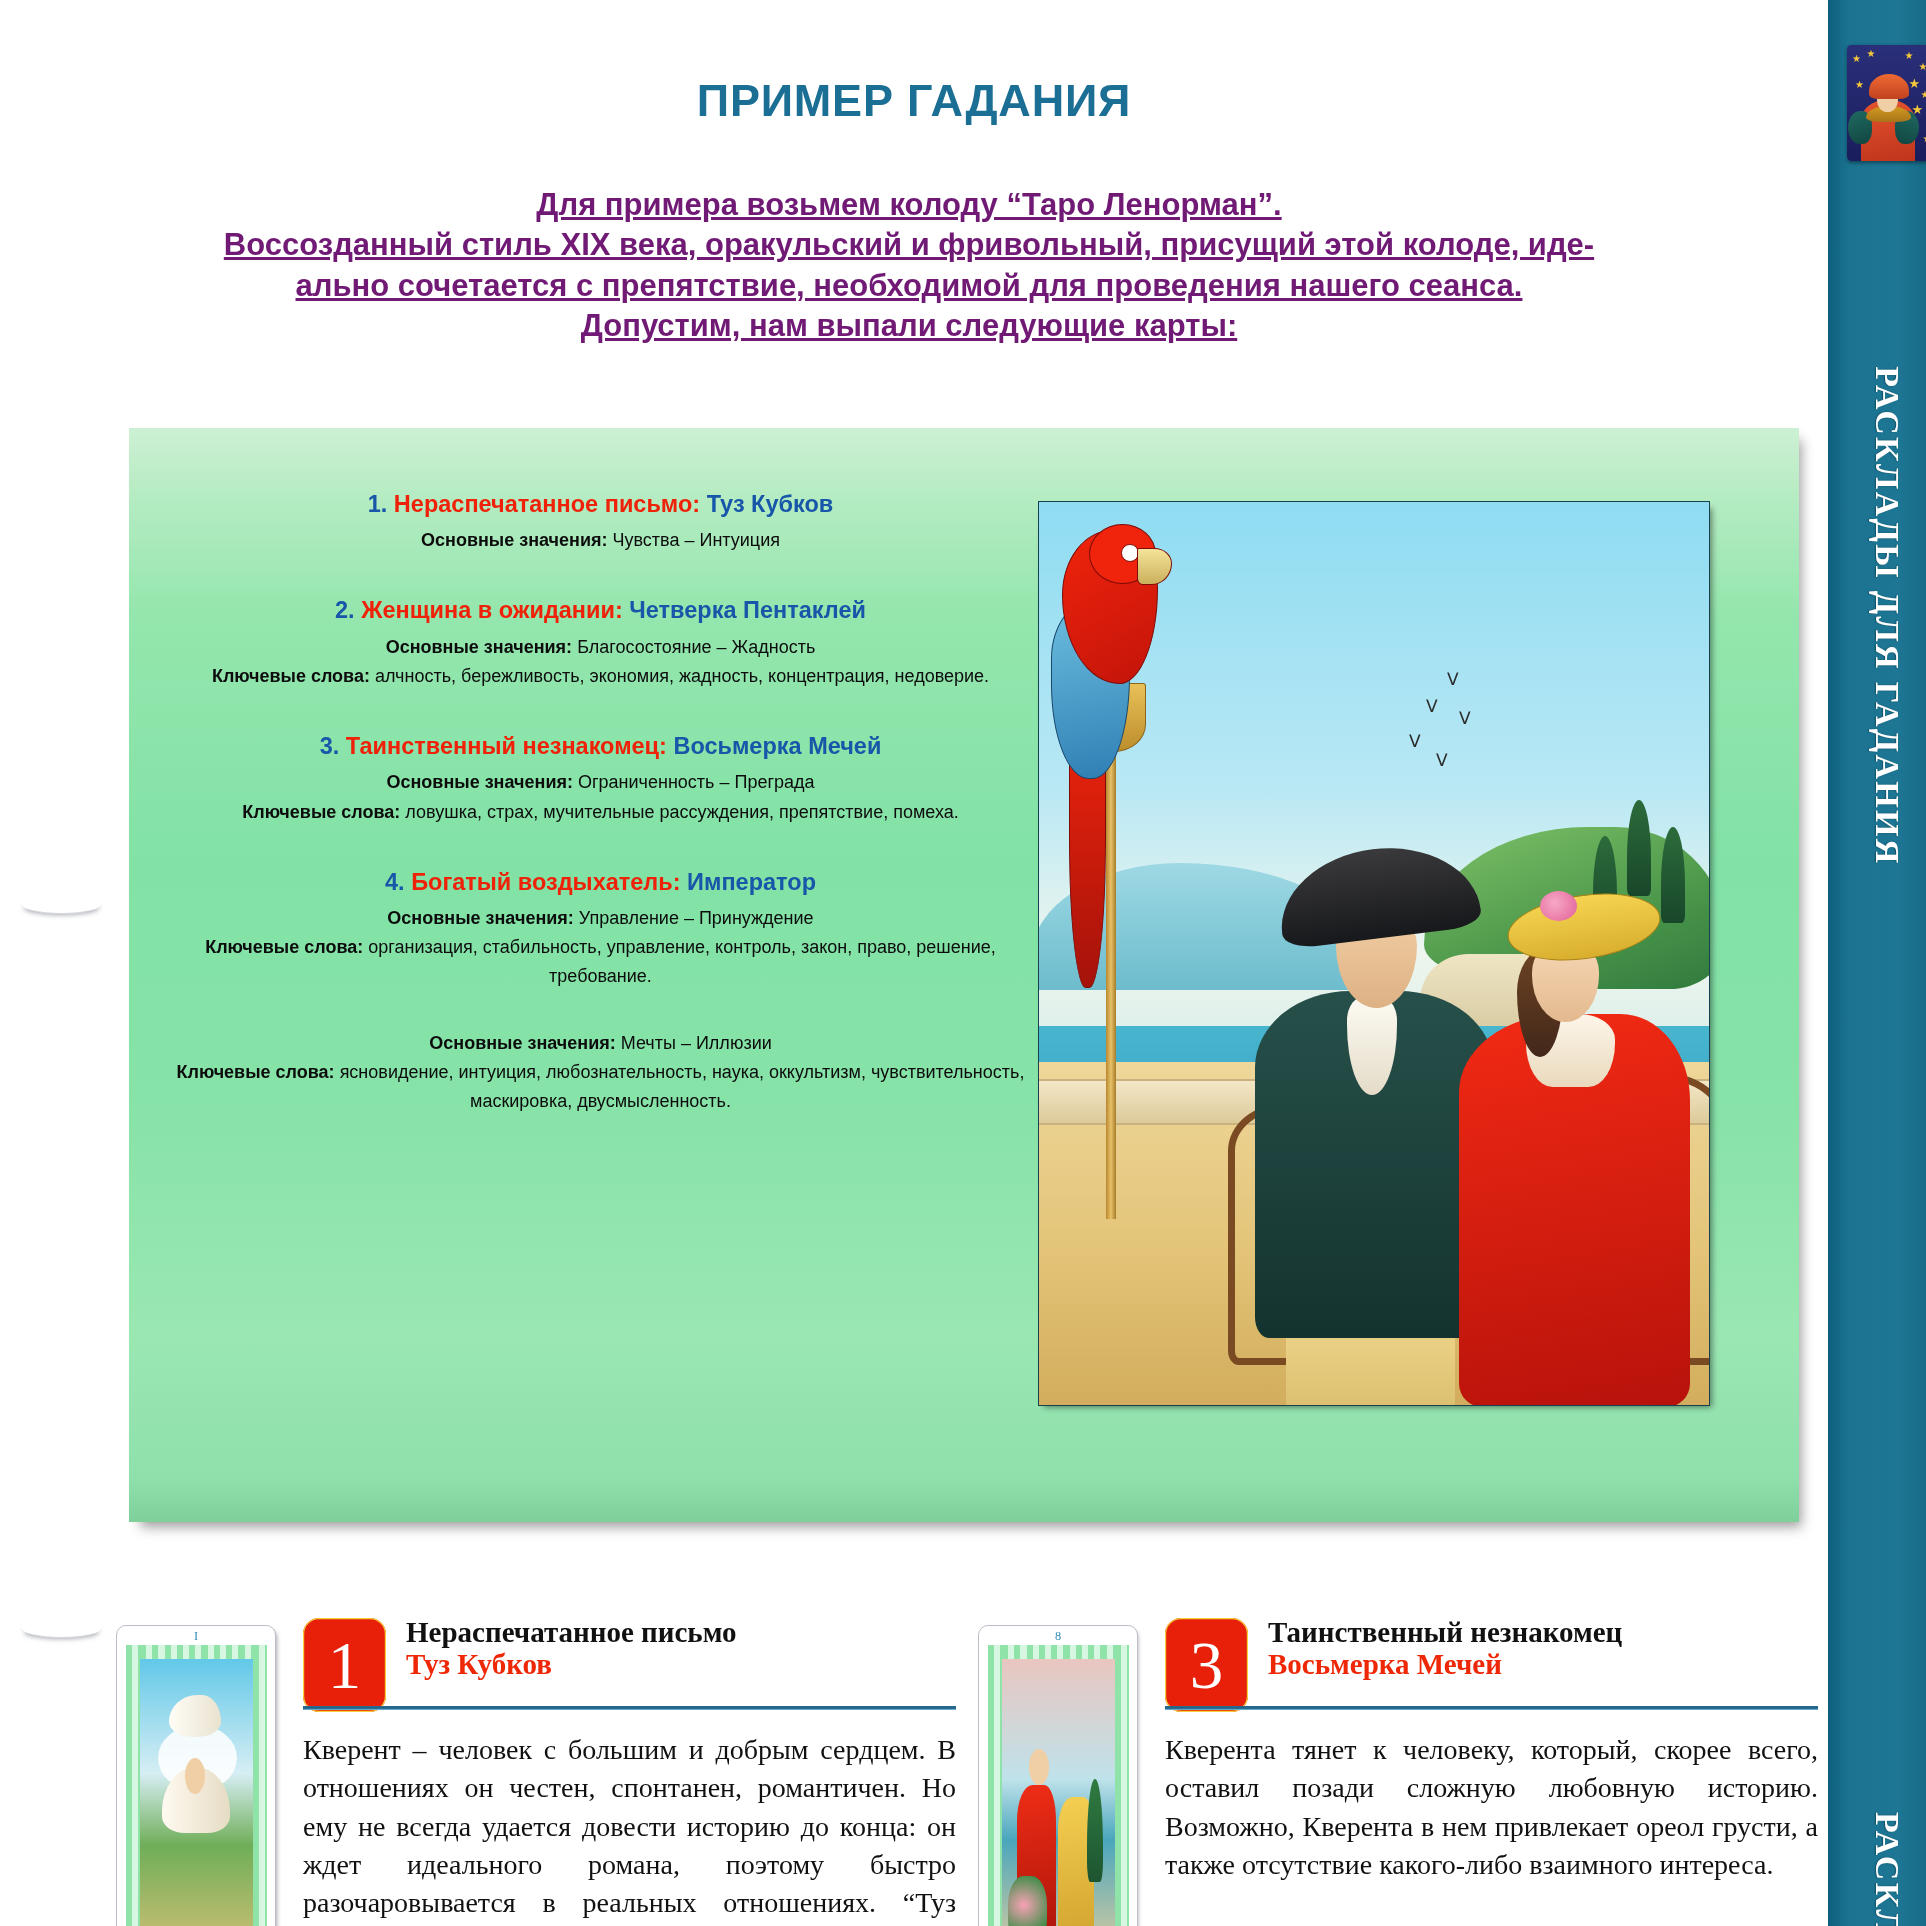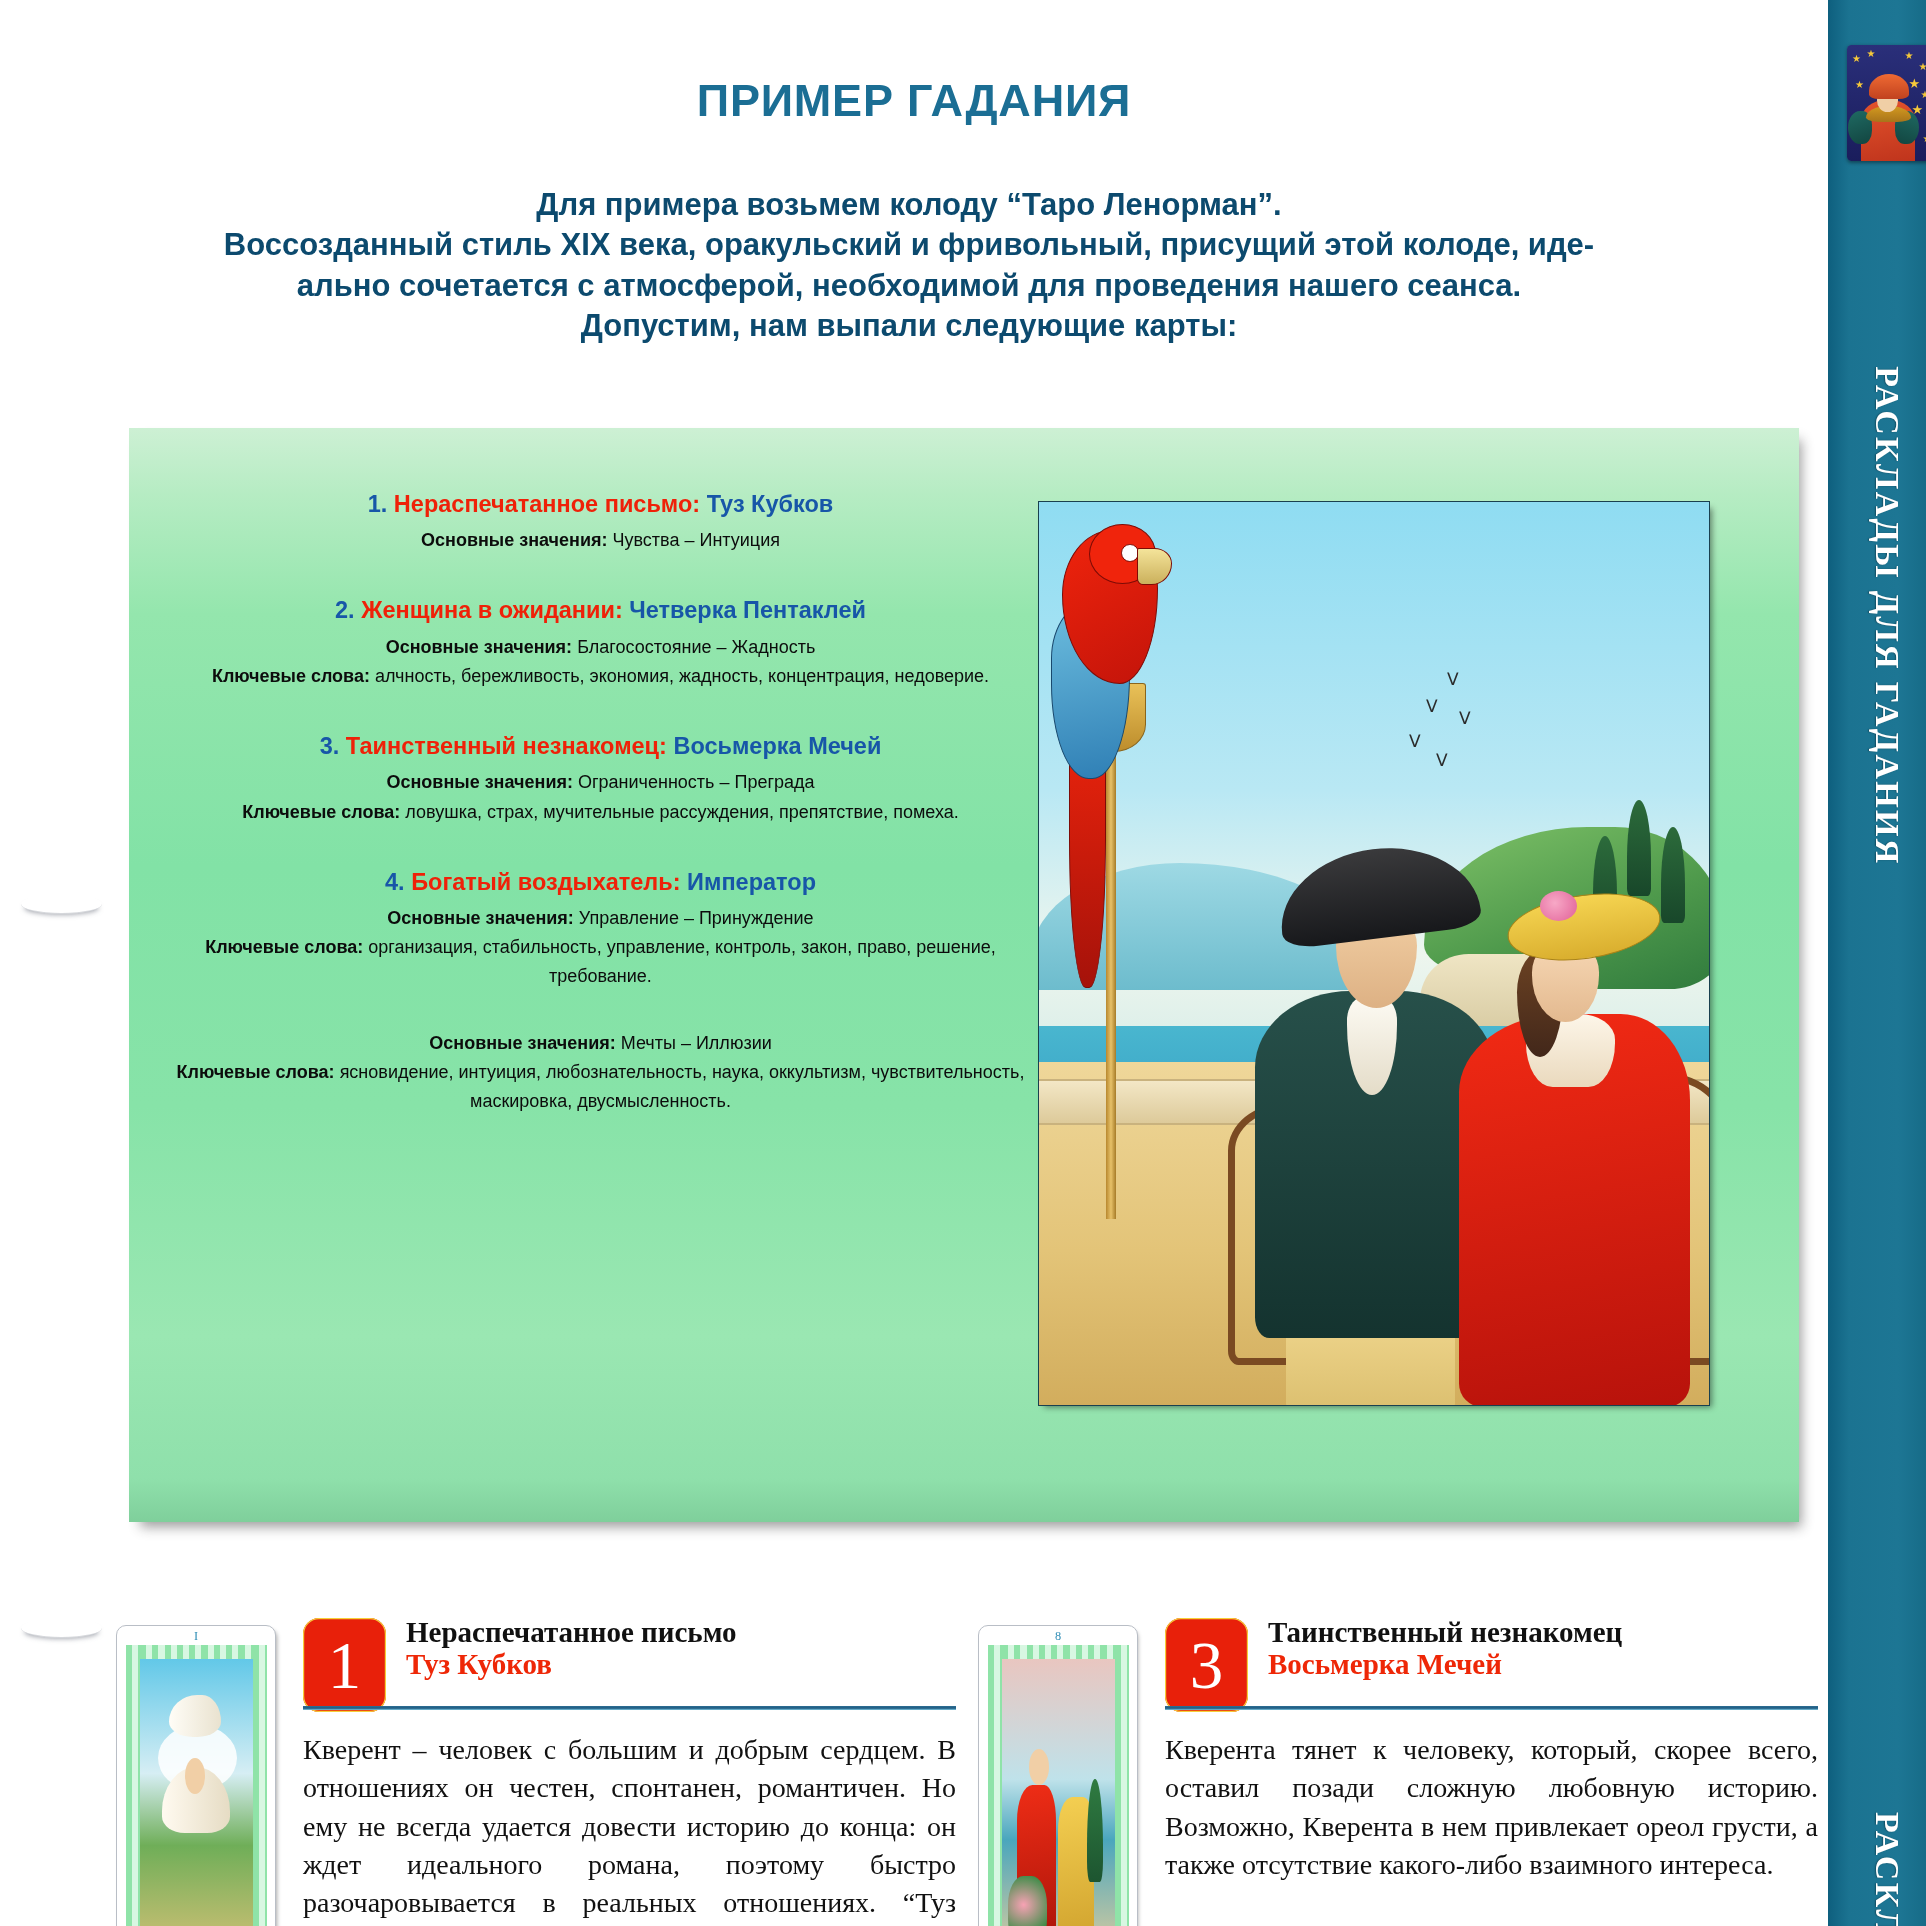--- a/index.html
+++ b/index.html
@@ -39,21 +39,22 @@
     letter-spacing:0.8px;
     color:#1b6e94;
   }
   .intro {
     position:absolute; left:127px; width:1564px; top:185px;
     text-align:center;
     font-family:"Liberation Sans", sans-serif;
     font-weight:bold;
     font-size:31px;
     line-height:1.30;
-    color:#0c4a6e;
+    color:#701a75;
+    text-decoration:underline;
   }
 
   
   .green-panel {
     position:absolute;
     left:129px; top:428px;
     width:1670px; height:1094px;
     background:linear-gradient(180deg,
         #cdf0d4 0%, #b6ecc3 6%, #94e6ad 17%,
         #82e2a6 40%, #87e3a8 62%, #9ae7b2 83%, #8fe0ab 96%, #7fcf9b 100%);
@@ -437,21 +438,21 @@
 <div class="page">
 
   <div class="bind-mark m1"></div>
   <div class="bind-mark m2"></div>
 
   <div class="page-title">ПРИМЕР ГАДАНИЯ</div>
 
   <div class="intro">
     <div>Для примера возьмем колоду “Таро Ленорман”.</div>
     <div>Воссозданный стиль XIX века, оракульский и фривольный, присущий этой колоде, иде-</div>
-    <div>ально сочетается с атмосферой, необходимой для проведения нашего сеанса.</div>
+    <div>ально сочетается с препятствие, необходимой для проведения нашего сеанса.</div>
     <div>Допустим, нам выпали следующие карты:</div>
   </div>
 
   <div class="green-panel">
 
     <div class="panel-text">
 
       <div class="entry">
         <div class="e-head">
           <span class="e-num">1.</span>

